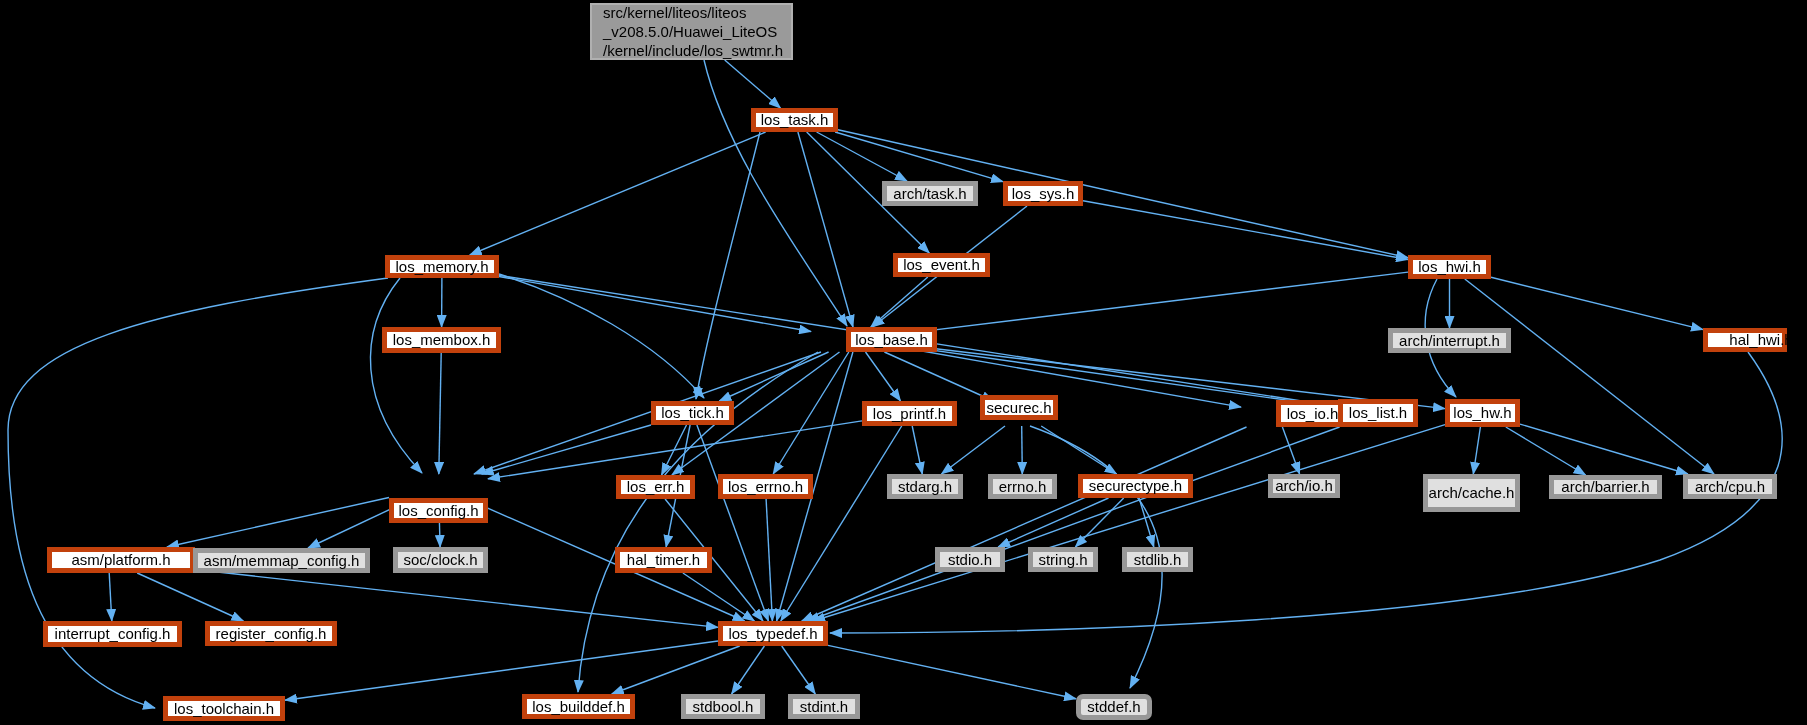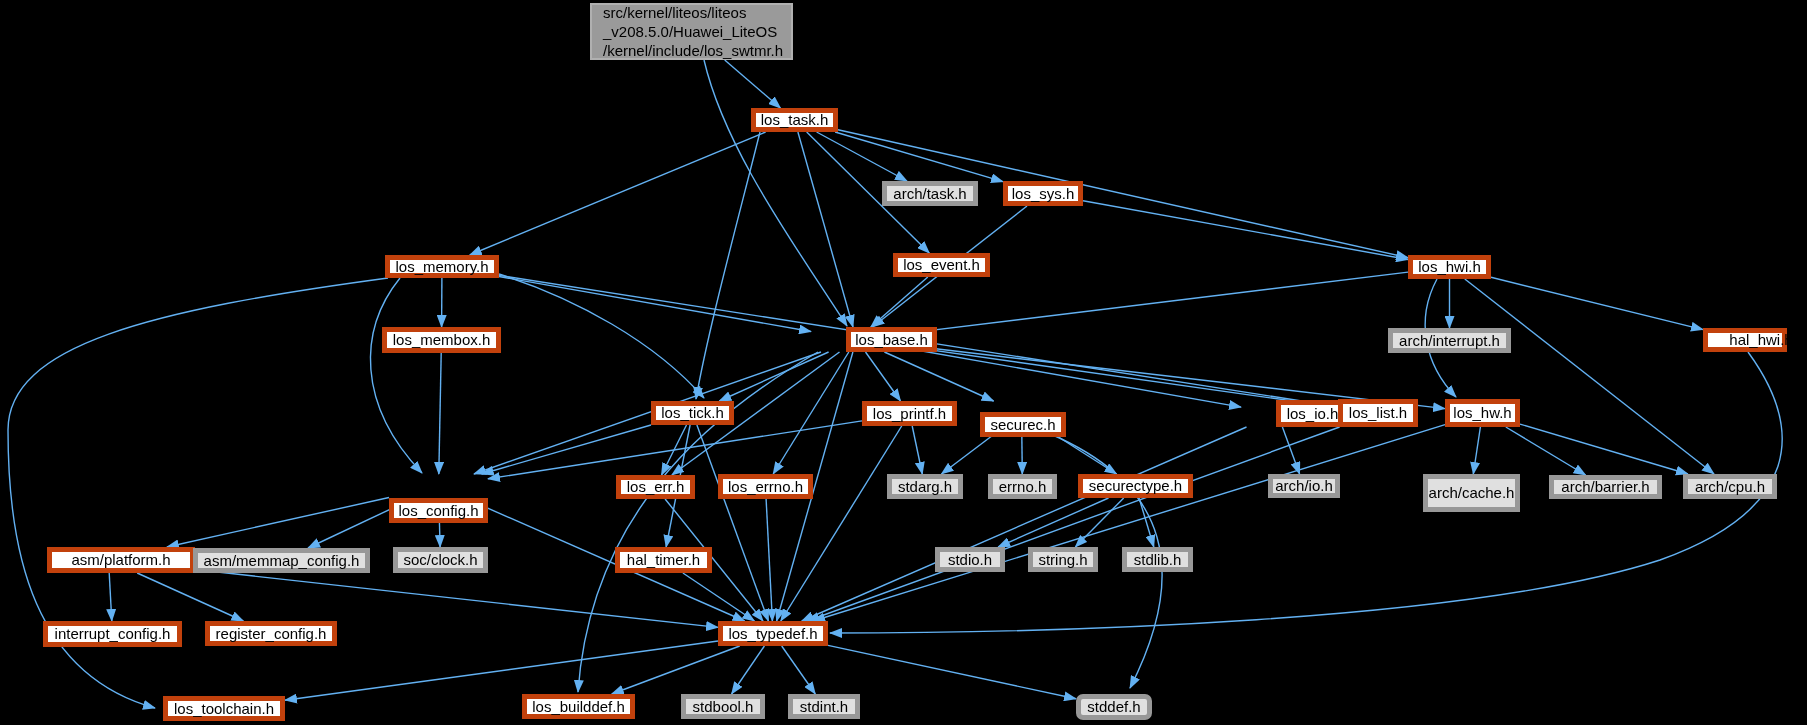--- a/index.html
+++ b/index.html
@@ -131,21 +131,21 @@
       </div>
       <div class="node" style="left: 1703px; top: 328px; width: 84px; height: 24px; padding-left: 32px;">
         <div>hal_hwi.h</div>
       </div>
       <div class="node" style="left: 651px; top: 401px; width: 83px; height: 24px;">
         <div>los_tick.h</div>
       </div>
       <div class="node" style="left: 862px; top: 401px; width: 95px; height: 25px;">
         <div>los_printf.h</div>
       </div>
-      <div class="node" style="left: 980px; top: 412px; width: 86px; height: 25px;">
+      <div class="node" style="left: 980px; top: 395px; width: 78px; height: 25px;">
         <div>securec.h</div>
       </div>
       <div class="node" style="left: 1276px; top: 400px; width: 73px; height: 27px;">
         <div>los_io.h</div>
       </div>
       <div class="node" style="left: 1338px; top: 399px; width: 80px; height: 28px;">
         <div>los_list.h</div>
       </div>
       <div class="node" style="left: 1445px; top: 399px; width: 75px; height: 28px;">
         <div>los_hw.h</div>

